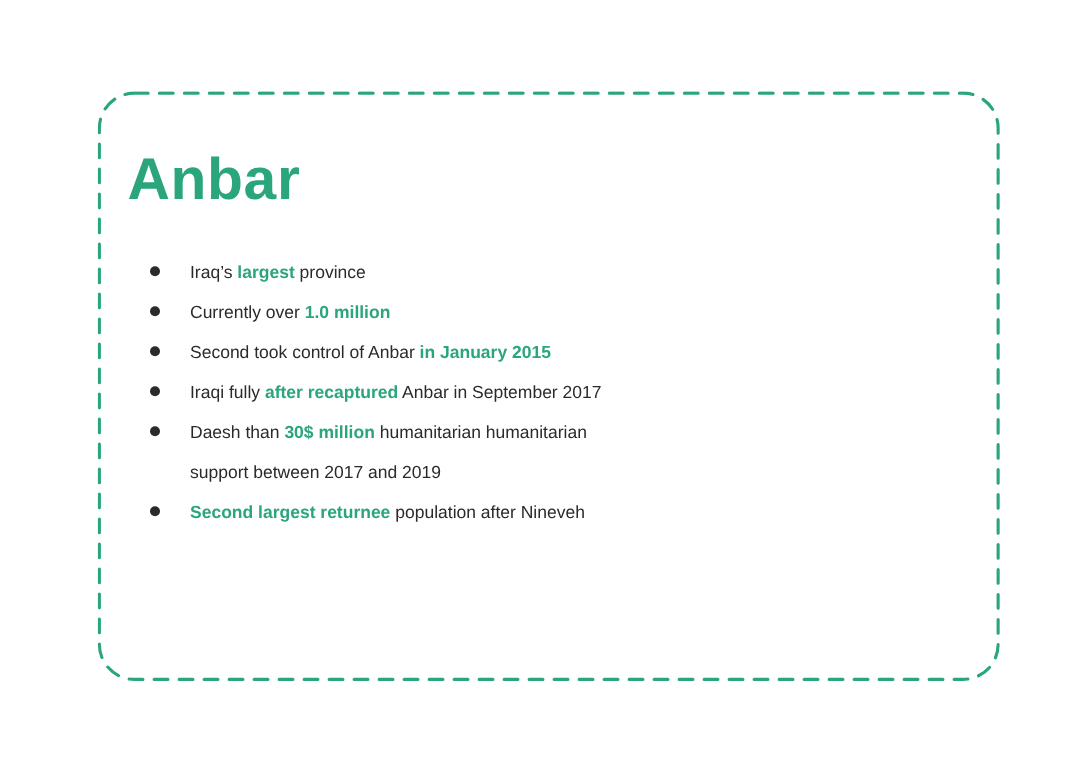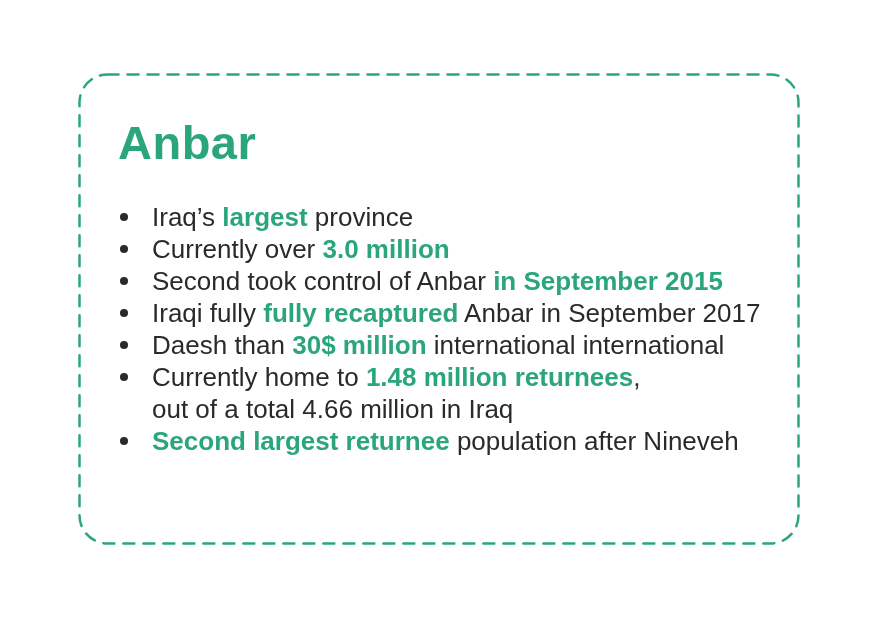--- a/index.html
+++ b/index.html
@@ -29,39 +29,39 @@
   }
   .card-border {
     position: absolute;
     inset: 0;
     width: 100%;
     height: 100%;
     pointer-events: none;
   }
   .card-title {
     position: absolute;
-    left: 40px;
+    left: 24px;
     top: 44px;
     font-size: 47px;
     line-height: 52px;
     font-weight: bold;
     letter-spacing: 0.5px;
     color: var(--accent);
   }
   .fact-list {
     position: absolute;
     left: 42px;
     top: 128px;
     width: 650px;
     list-style: none;
   }
   .fact-list li {
     position: relative;
     padding-left: 32px;
-    font-size: 26px;
+    font-size: 14px;
     line-height: 32px;
     color: var(--ink);
   }
   .fact-list li .dot {
     position: absolute;
     left: 0;
     top: 12px;
     width: 8px;
     height: 8px;
     border-radius: 50%;
@@ -76,21 +76,20 @@
 <body>
 
 <div class="stage">
   <div class="card">
     <svg class="card-border" viewBox="0 0 722 472" xmlns="http://www.w3.org/2000/svg">
       <rect x="1.5" y="1.5" width="719" height="469" rx="28" ry="28" fill="none" stroke="#2ba67c" stroke-width="2.5" stroke-dasharray="11 9" stroke-linecap="round"></rect>
     </svg>
     <h1 class="card-title">Anbar</h1>
     <ul class="fact-list">
         <li><span class="dot"></span><span>Iraq’s </span><span class="hl">largest</span><span> province</span></li>
-        <li><span class="dot"></span><span>Currently over </span><span class="hl">3.0 million</span></li>
-        <li><span class="dot"></span><span>Second took control of Anbar </span><span class="hl">in September 2015</span></li>
-        <li><span class="dot"></span><span>Iraqi fully </span><span class="hl">fully recaptured</span><span> Anbar in September 2017</span></li>
-        <li><span class="dot"></span><span>Daesh than </span><span class="hl">30$ million</span><span> international international</span><br></li>
-        <li><span class="dot"></span><span>Currently home to </span><span class="hl">1.48 million returnees</span><span>,</span><br><span>out of a total 4.66 million in Iraq</span></li>
+        <li><span class="dot"></span><span>Currently over </span><span class="hl">1.0 million</span></li>
+        <li><span class="dot"></span><span>Second took control of Anbar </span><span class="hl">in January 2015</span></li>
+        <li><span class="dot"></span><span>Iraqi fully </span><span class="hl">after recaptured</span><span> Anbar in September 2017</span></li>
+        <li><span class="dot"></span><span>Daesh than </span><span class="hl">30$ million</span><span> humanitarian humanitarian</span><br><span>support between 2017 and 2019</span></li>
         <li><span class="dot"></span><span class="hl">Second largest returnee</span><span> population after Nineveh</span></li>
       </ul>
   </div>
 </div>
 
 </body></html>

